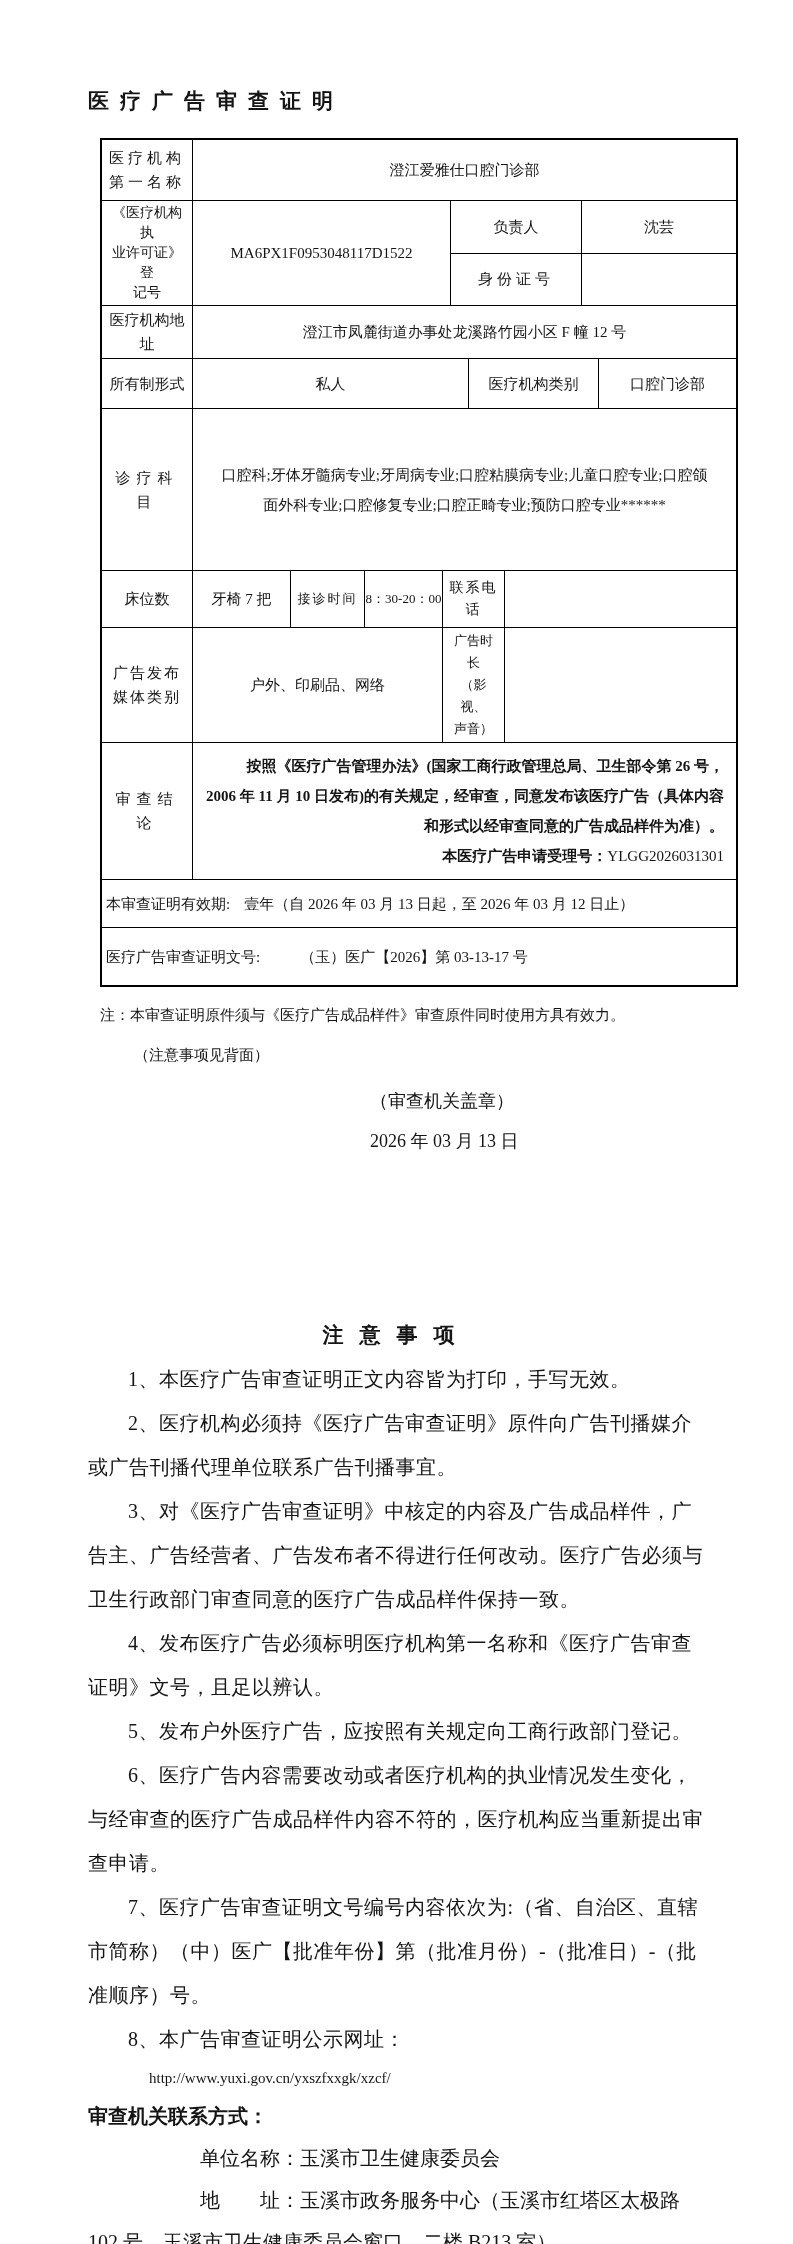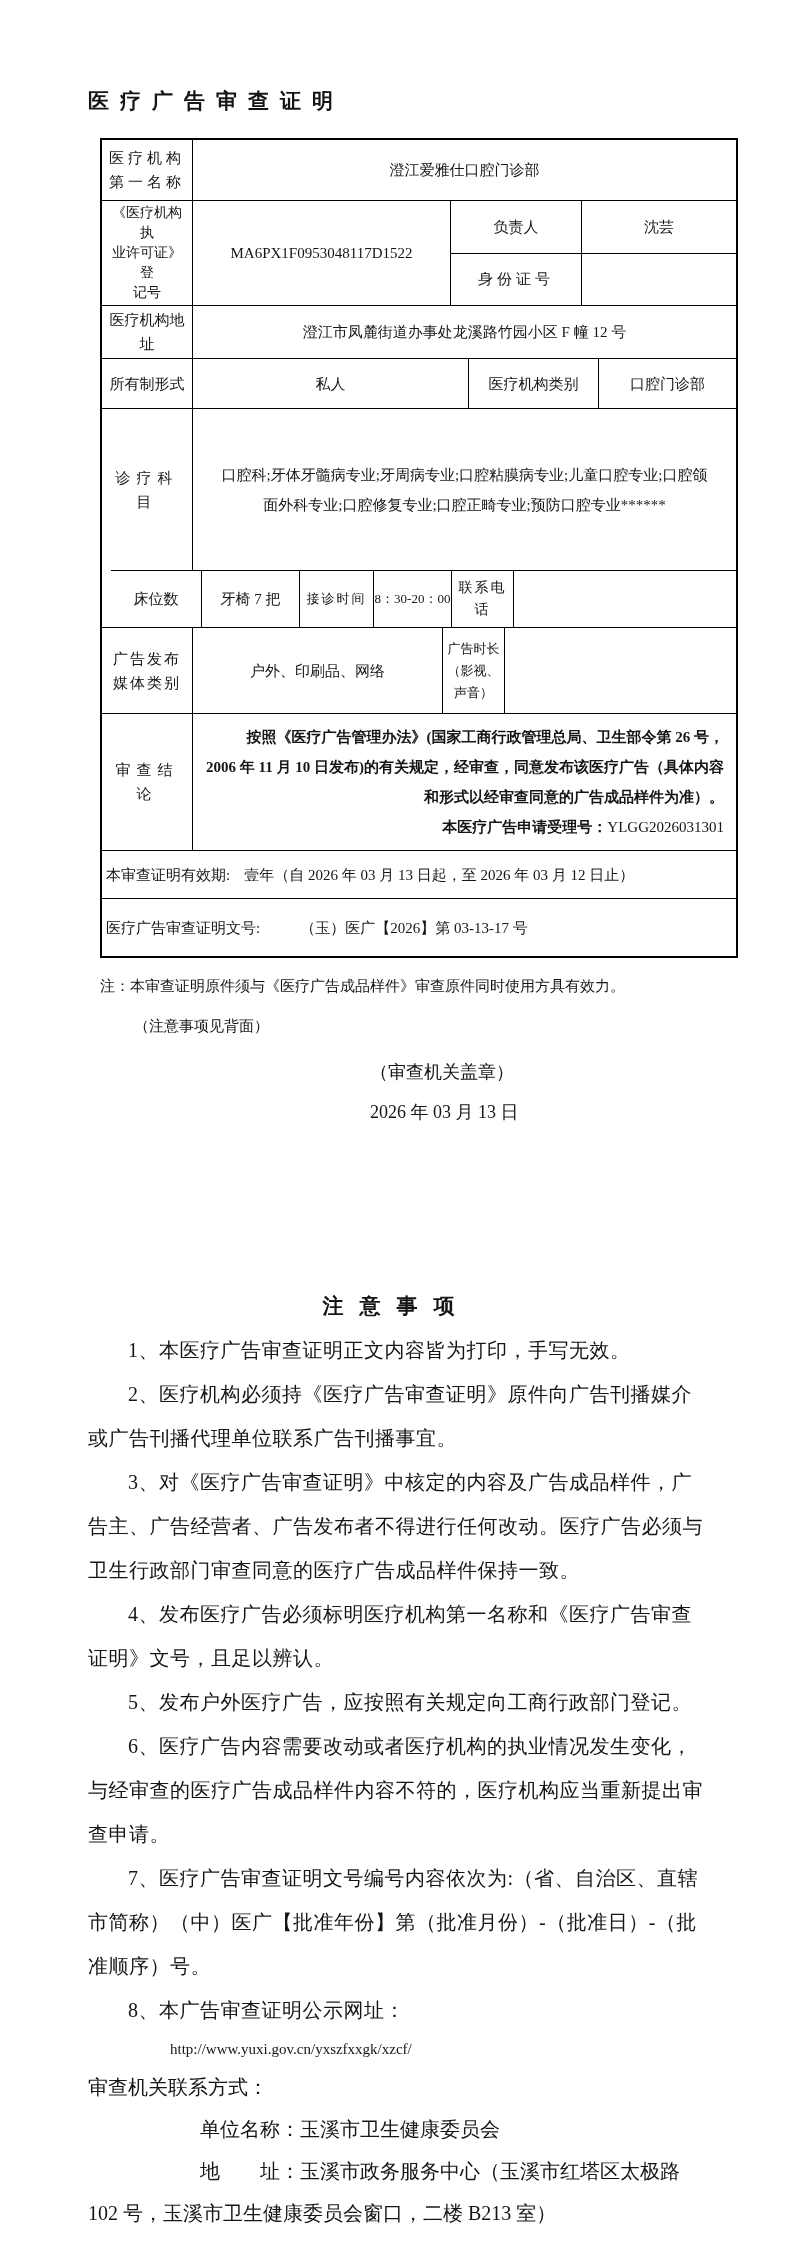--- a/index.html
+++ b/index.html
@@ -18,43 +18,43 @@
     border-left:1px solid #000; display:flex; align-items:center; justify-content:center;
     text-align:center; font-size:15px; padding:2px 4px; line-height:24px;
   }
   .td.first { border-left:none; }
   .preline { white-space:pre-line; }
   .c90{width:90px;flex:none;} .c98{width:98px;flex:none;} .c74{width:74px;flex:none;}
   .c78{width:78px;flex:none;} .c62{width:62px;flex:none;} .c130{width:130px;flex:none;}
   .c250{width:250px;flex:none;} .c258{width:258px;flex:none;} .c276{width:276px;flex:none;}
   .grow{flex:1 1 auto;}
   .h60{min-height:60px;} .h62{min-height:62px;} .h33{min-height:33px;} .h50{min-height:50px;}
-  .h162{min-height:162px;} .h57{min-height:57px;margin-left:9px;} .h86{min-height:86px;} .h120{min-height:120px;}
+  .h162{min-height:162px;} .h57{min-height:57px;} .h86{min-height:86px;} .h120{min-height:120px;}
   .h48{min-height:48px;} .h58{min-height:58px;}
   .ls2{letter-spacing:2px;} .ls4{letter-spacing:4px;} .ls6{letter-spacing:6px;}
   .fs13{font-size:13px;} .fs14{font-size:14px;} .lh20{line-height:20px;} .lh22{line-height:22px;}
   .stack { flex:1 1 auto; display:flex; flex-direction:column; border-left:1px solid #000; }
   .subrow { flex:1 1 auto; display:flex; align-items:stretch; }
   .subrow + .subrow { border-top:1px solid #000; }
   .subrow .td { border-left:1px solid #000; }
   .subrow .td.first { border-left:none; }
   .td.blockcell { flex-direction:column; align-items:stretch; text-align:right; padding:8px 12px; }
   .td.blockcell p { font-size:15px; font-weight:bold; line-height:30px; text-indent:2em; }
   .td.blockcell .receipt-no { font-weight:normal; }
   .td.leftcell { justify-content:flex-start; text-align:left; }
   .gap14{ margin-left:14px; } .gap40{ margin-left:40px; }
   .note-line  { font-size:15px; line-height:24px; margin:16px 0 0 12px; }
   .note-back  { font-size:15px; line-height:24px; margin:16px 0 0 46px; }
   .seal-line  { font-size:18px; line-height:28px; margin-top:20px; padding-left:282px; }
   .date-line  { font-size:18px; line-height:28px; margin-top:12px; padding-left:282px; }
   
   .notice-title { text-align:center; font-size:21px; font-weight:bold; letter-spacing:16px; line-height:44px; margin-top:158px; white-space:nowrap; }
   .notice-item { font-size:20px; line-height:44px; text-indent:2em; letter-spacing:0.5px; }
-  .url-line { font-size:15px; line-height:34px; margin-left:82px; }
-  .contact-heading { font-size:20px; line-height:42px; }
+  .url-line { font-size:15px; line-height:34px; margin-left:61px; }
+  .contact-heading { font-size:20px; line-height:42px;font-weight:bold; }
   .contact-line { font-size:20px; line-height:42px; text-indent:112px; }
 </style>
 </head>
 <body>
 
 <div class="sheet">
 
   <div class="doc-title">医疗广告审查证明</div>
 
   <div class="cert-table">
@@ -105,21 +105,21 @@
       <div class="td c74 fs13 ls2">接诊时间</div>
       <div class="td c78 fs13" style="padding:2px 0;">8：30-20：00</div>
       <div class="td c62 fs14 lh22 ls2">联系电话</div>
       <div class="td grow"></div>
     </div>
 
     <div class="tr h86">
       <div class="td first c90 preline ls2">广告发布
 媒体类别</div>
       <div class="td c250">户外、印刷品、网络</div>
-      <div class="td c62 preline fs13 lh22" style="padding:2px 0;">广告时长
+      <div class="td c62 preline fs13 lh22" style="padding:2px 8px;">广告时长
 （影视、
 声音）</div>
       <div class="td grow"></div>
     </div>
 
     <div class="tr h120">
       <div class="td first c90 ls6">审查结论</div>
       <div class="td grow blockcell">
         <p>按照《医疗广告管理办法》(国家工商行政管理总局、卫生部令第 26 号，2006 年 11 月 10 日发布)的有关规定，经审查，同意发布该医疗广告（具体内容和形式以经审查同意的广告成品样件为准）。</p>
         <p><span>本医疗广告申请受理号：</span><span class="receipt-no">YLGG2026031301</span></p>

